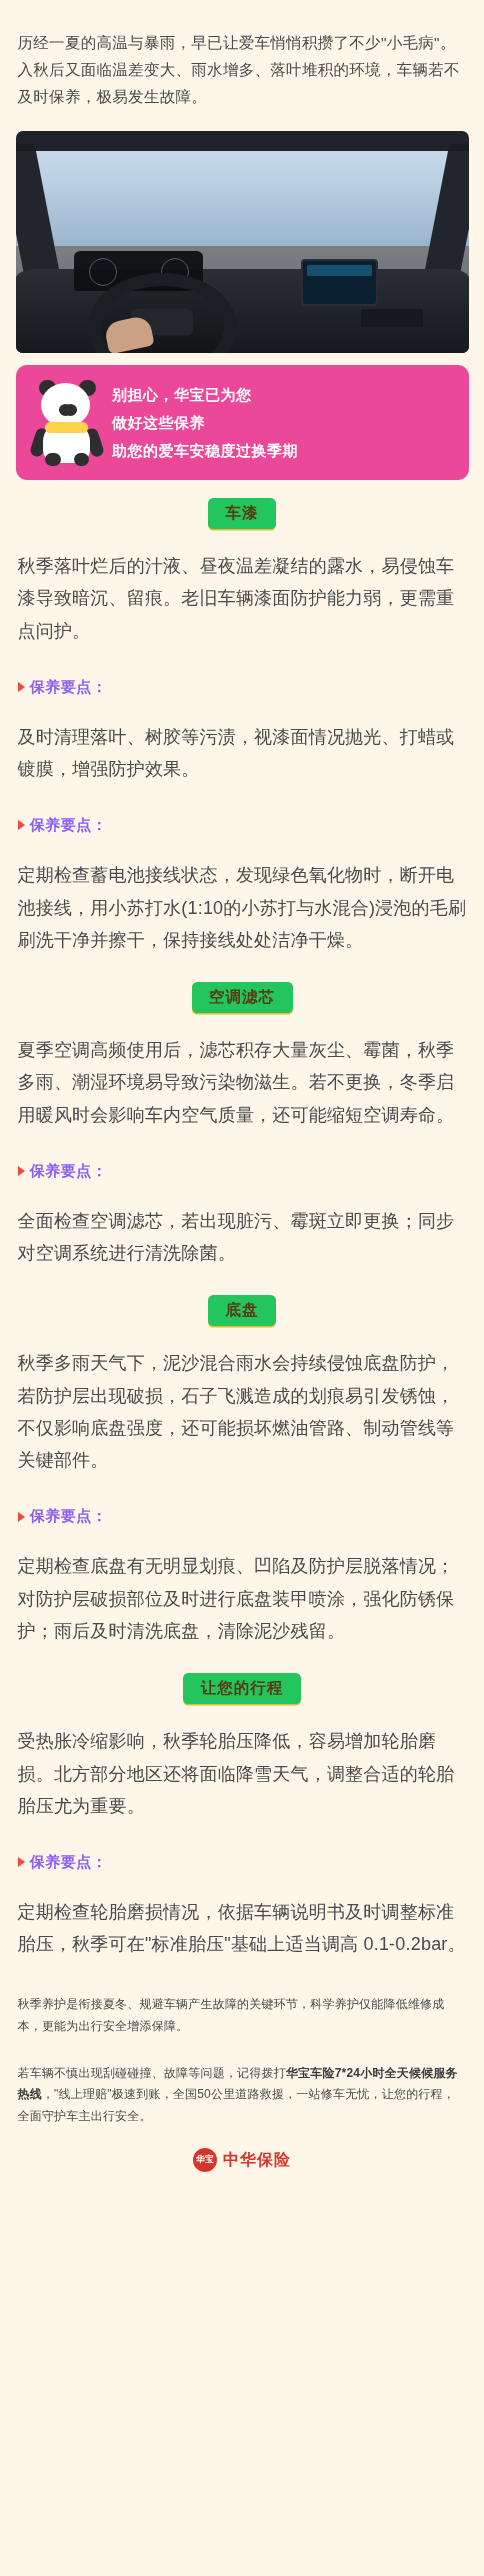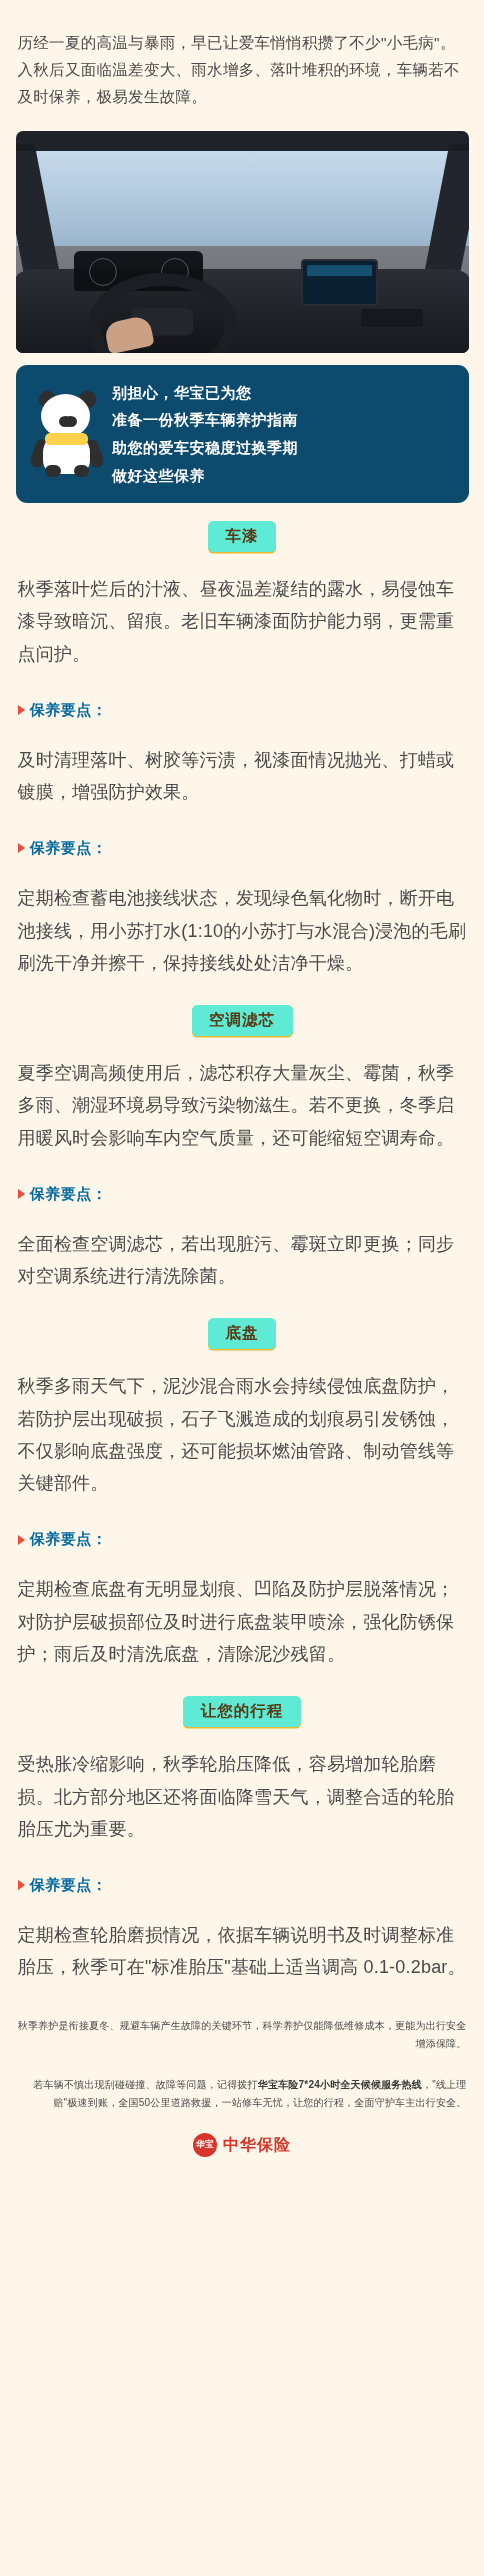--- a/index.html
+++ b/index.html
@@ -96,21 +96,21 @@
     background:#15181c; border-radius:3.1px;
   }
   .hand {
     position:absolute; left:20%; bottom:3.1px; width:46px; height:31px;
     background:#caa184; border-radius:15.5px 15.5px 6.2px 6.2px; transform: rotate(-12deg);
   }
 
   
   .banner {
     margin: 5.2px 15.5px 15.5px 15.5px;
-    background: #0c4a6e;
+    background: #ec4899;
     border-radius: 11.3px;
     display: flex;
     align-items: center;
     padding: 13.4px 15.5px 13.4px 12.4px;
     min-height: 108px;
     position: relative;
   }
   .panda {
     width: 77px; min-width:77px; height: 88px; position: relative; margin-right: 7.2px;
   }
@@ -154,60 +154,59 @@
     letter-spacing: 0.5px;
   }
 
   
   .sec-head {
     text-align: center;
     margin: 17.5px 0 9.3px 0;
   }
   .ribbon {
     display: inline-block;
-    background: #5eead4;
+    background: #22c55e;
     color: #5a3a12;
     font-size: 15.5px;
     font-weight: bold;
     padding: 5.2px 17.5px;
     border-radius: 5.2px;
     letter-spacing: 1px;
     box-shadow: 0 1.5px 0 #e8b92f;
   }
   .para {
     font-size: 18px;
     line-height: 1.8;
     padding: 3.1px 17.5px 7.2px 17.5px;
     color: #4a4a4a;
     letter-spacing: 0.2px;
   }
   .points-title {
     font-size: 15px;
     font-weight: bold;
-    color: #0369a1;
+    color: #8b5cf6;
     padding: 5.2px 17.5px 3.1px 17.5px;
     display: flex;
     align-items: center;
     letter-spacing: 0.5px;
   }
   .tri {
     display:inline-block;
     width:0; height:0;
     border-left: 7.7px solid #f04a3c;
     border-top: 5.2px solid transparent;
     border-bottom: 5.2px solid transparent;
     margin-right: 5.2px;
   }
   .outro {
-    font-size: 10px;
+    font-size: 12px;
     line-height: 1.8;
     padding: 8.2px 17.5px 5.2px 17.5px;
     color: #4a4a4a;
     letter-spacing: 0.2px;
-    text-align: right;
   }
   .outro b { color:#3a3a3a; }
   .footer {
     margin-top: 15.5px;
     display:flex; align-items:center; justify-content:center; gap:6.2px;
     padding-bottom: 5.2px;
   }
   .logo-mark {
     width: 24px; height: 24px; border-radius: 50%;
     background:#d8352a; color:#fff; font-size:8.8px; font-weight:bold;
@@ -250,23 +249,22 @@
       </div>
       <div class="panda-arm-l"></div>
       <div class="panda-arm-r"></div>
       <div class="panda-body"></div>
       <div class="panda-scarf"></div>
       <div class="panda-leg-l"></div>
       <div class="panda-leg-r"></div>
     </div>
     <div class="banner-text">
       <div>别担心，华宝已为您</div>
-      <div>准备一份秋季车辆养护指南</div>
+      <div>做好这些保养</div>
       <div>助您的爱车安稳度过换季期</div>
-      <div>做好这些保养</div>
     </div>
   </div>
 
   <div class="sec-head">
     <span class="ribbon">车漆</span>
   </div>
   <p class="para">秋季落叶烂后的汁液、昼夜温差凝结的露水，易侵蚀车漆导致暗沉、留痕。老旧车辆漆面防护能力弱，更需重点问护。</p>
   <div class="points-title">
     <span class="tri"></span>
     <span>保养要点：</span>

